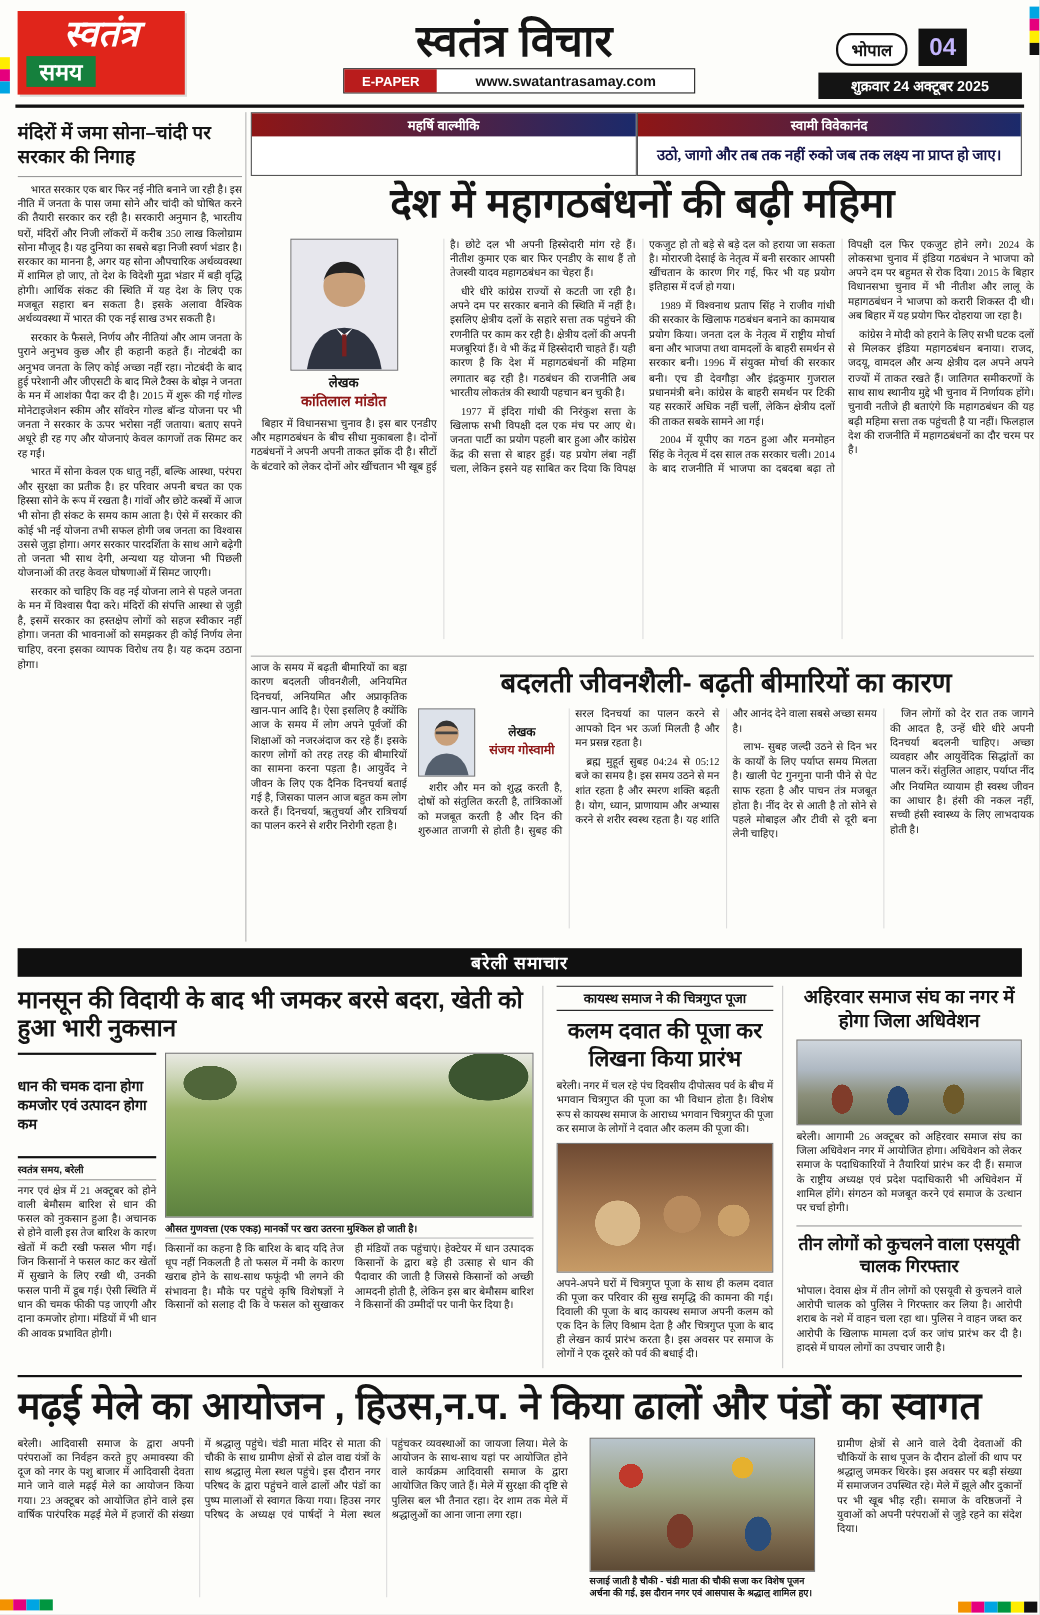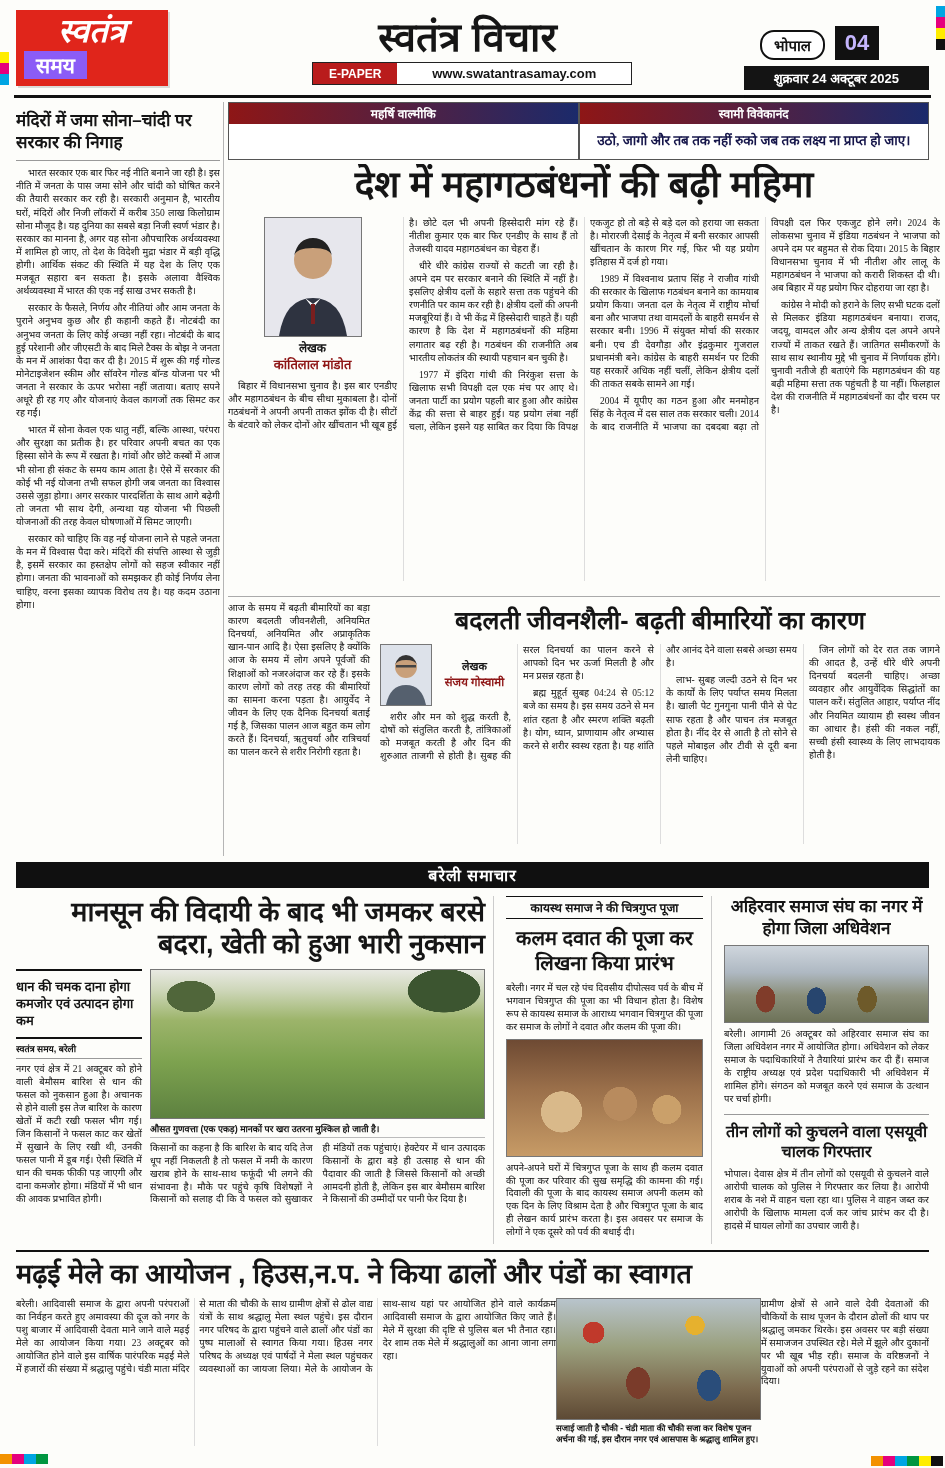--- a/index.html
+++ b/index.html
@@ -4,21 +4,21 @@
 <style>
   * { box-sizing: border-box; }
   body { margin:0; background:#9a9a9a; }
   .page { width:945px; height:1468px; margin:0 auto; background:#fdfdfa; position:relative;
           font-family:"Liberation Serif", serif; color:#151515; overflow:hidden; }
 
   
   .masthead { position:absolute; left:16px; top:10px; width:152px; height:76px; background:#e0251b;
               color:#fff; font-family:"Liberation Sans", sans-serif; box-shadow:2px 2px 0 #00000022; }
   .masthead .l1 { font-size:33px; font-weight:bold; font-style:italic; text-align:center; padding-top:3px; line-height:1.1; }
-  .masthead .l2 { display:inline-block; background:#8b5cf6; font-size:21px; font-weight:bold; padding:0 12px; margin:2px 0 0 8px; }
+  .masthead .l2 { display:inline-block; background:#15803d; font-size:21px; font-weight:bold; padding:0 12px; margin:2px 0 0 8px; }
   .paper-title { position:absolute; left:230px; right:240px; top:8px; text-align:center; font-size:40px;
                  font-weight:bold; font-family:"Liberation Sans", sans-serif; }
   .epaper { position:absolute; left:312px; top:62px; width:320px; height:23px; border:1px solid #222;
             display:flex; align-items:stretch; background:#fff; font-family:"Liberation Sans", sans-serif; }
   .epaper .tag { background:#b91c1c; color:#fff; font-weight:bold; font-size:12px; padding:0 16px; display:flex; align-items:center; }
   .epaper .url { flex:1; display:flex; align-items:center; justify-content:center; font-weight:bold; font-size:13px; }
   .city { position:absolute; right:120px; top:30px; border:2px solid #111; border-radius:14px; padding:3px 12px;
           font-weight:bold; font-size:15px; background:#fff; font-family:"Liberation Sans", sans-serif; }
   .pnum { position:absolute; right:66px; top:26px; width:44px; height:34px; background:#111; color:#c4b5fd;
           font-size:22px; font-weight:bold; display:flex; align-items:center; justify-content:center;
@@ -83,24 +83,24 @@
   .author2 .nm { font-weight:bold; font-size:11.5px; color:#8e1616; font-family:"Liberation Sans", sans-serif; }
 
   
   .secbar { position:absolute; left:16px; right:16px; top:862px; height:26px; background:#101010; color:#fff;
             display:flex; align-items:center; justify-content:center; font-weight:bold; font-size:16px;
             font-family:"Liberation Sans", sans-serif; letter-spacing:1px; }
 
   
   .lower { position:absolute; left:16px; right:16px; top:896px; height:348px; display:flex; gap:12px; overflow:hidden; }
   .g1 { width:478px; flex:none; border-right:1px solid #ccc; padding-right:8px; }
-  .g1-hl { font-size:27px; font-weight:bold; font-family:"Liberation Sans", sans-serif; line-height:1.2; margin:0 0 8px;text-align:right; }
+  .g1-hl { font-size:22px; font-weight:bold; font-family:"Liberation Sans", sans-serif; line-height:1.2; margin:0 0 8px; }
   .g1-row { display:flex; gap:8px; }
   .g1-left { width:126px; flex:none; }
-  .g1-box { border-top:2px solid #111; border-bottom:2px solid #111; padding:8px 0; font-weight:bold; font-size:13px;
+  .g1-box { border-top:2px solid #111; border-bottom:2px solid #111; padding:21px 0; font-weight:bold; font-size:13px;
             line-height:1.3; font-family:"Liberation Sans", sans-serif; }
   .g1-by { font-size:9px; font-weight:bold; padding:3px 0; border-bottom:1px solid #999; margin-bottom:4px;
            font-family:"Liberation Sans", sans-serif; }
   .g1-left-text { font-size:9.5px; line-height:1.36; text-align:justify; }
   .g1-main { flex:1; }
   .photo-field { height:150px; border:1px solid #777;
       background: radial-gradient(60px 36px at 88% 14%, #3c5530 60%, transparent 61%),
                   radial-gradient(40px 26px at 12% 18%, #50663a 60%, transparent 61%),
                   linear-gradient(180deg,#e8e9e2 0%, #cdd6b8 14%, #9cb46a 34%, #7da24f 62%, #5d8140 100%); }
   .g1-cap { font-size:9px; font-weight:bold; padding:3px 0 2px; border-bottom:1px solid #bbb;
@@ -127,22 +127,22 @@
                   radial-gradient(16px 22px at 45% 72%, #27456e 60%, transparent 61%),
                   radial-gradient(16px 22px at 70% 70%, #6e5a2a 60%, transparent 61%),
                   linear-gradient(180deg,#cfd6dd 0%, #aeb8c2 35%, #8b8f7a 65%, #6d7258 100%); }
   .g3-text { font-size:9.5px; line-height:1.36; text-align:justify; }
   .g3-hl2 { text-align:center; font-size:16px; font-weight:bold; font-family:"Liberation Sans", sans-serif;
             line-height:1.3; margin:8px 0 5px; border-top:1px solid #999; padding-top:7px; }
 
   
   .mela { position:absolute; left:16px; right:16px; top:1250px; height:202px; overflow:hidden;
           border-top:2px solid #111; padding-top:7px; }
-  .mela-hl { font-size:27px; font-weight:bold; font-family:"Liberation Sans", sans-serif; margin:0 0 8px; line-height:1.15; }
-  .mela-row { display:flex; gap:0; }
+  .mela-hl { font-size:35px; font-weight:bold; font-family:"Liberation Sans", sans-serif; margin:0 0 8px; line-height:1.15; }
+  .mela-row { display:flex; gap:20px; }
   .mela-left { flex:1; column-count:3; column-gap:10px; column-rule:1px solid #ddd; font-size:9.5px;
                line-height:1.36; text-align:justify; height:148px; }
   .mela-photo-wrap { width:205px; flex:none; }
   .photo-mela { height:122px; border:1px solid #777;
       background: radial-gradient(18px 18px at 18% 28%, #c0392b 60%, transparent 61%),
                   radial-gradient(16px 16px at 68% 22%, #e6b12e 60%, transparent 61%),
                   radial-gradient(20px 26px at 40% 70%, #7a3b2a 60%, transparent 61%),
                   radial-gradient(20px 26px at 75% 72%, #2a4d7a 60%, transparent 61%),
                   linear-gradient(180deg,#b8c4cc 0%, #9aa07e 40%, #7c6a4e 75%, #5d4a35 100%); }
   .mela-cap { font-size:8.5px; font-weight:bold; line-height:1.3; margin-top:3px; font-family:"Liberation Sans", sans-serif; }

